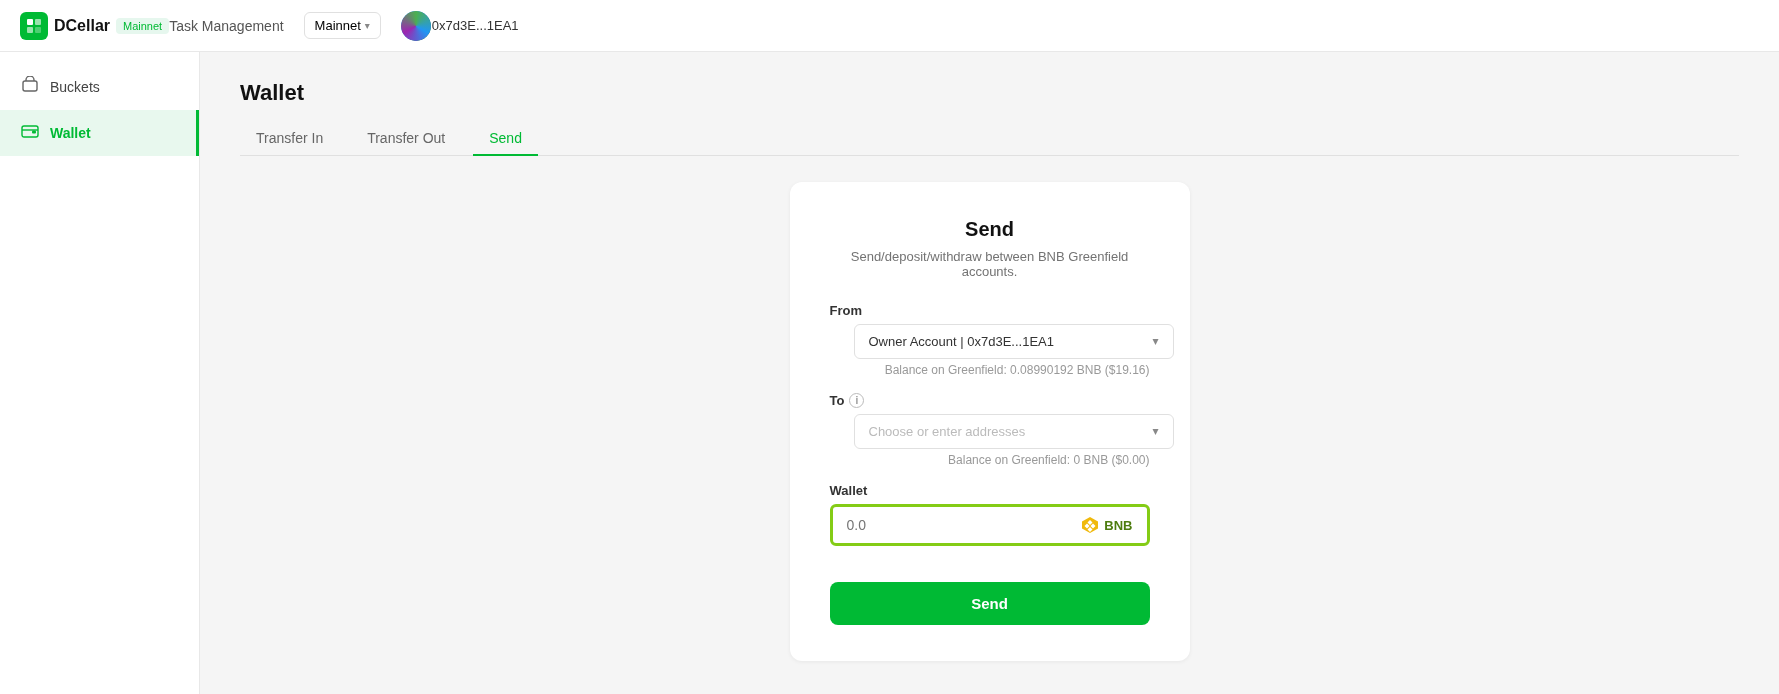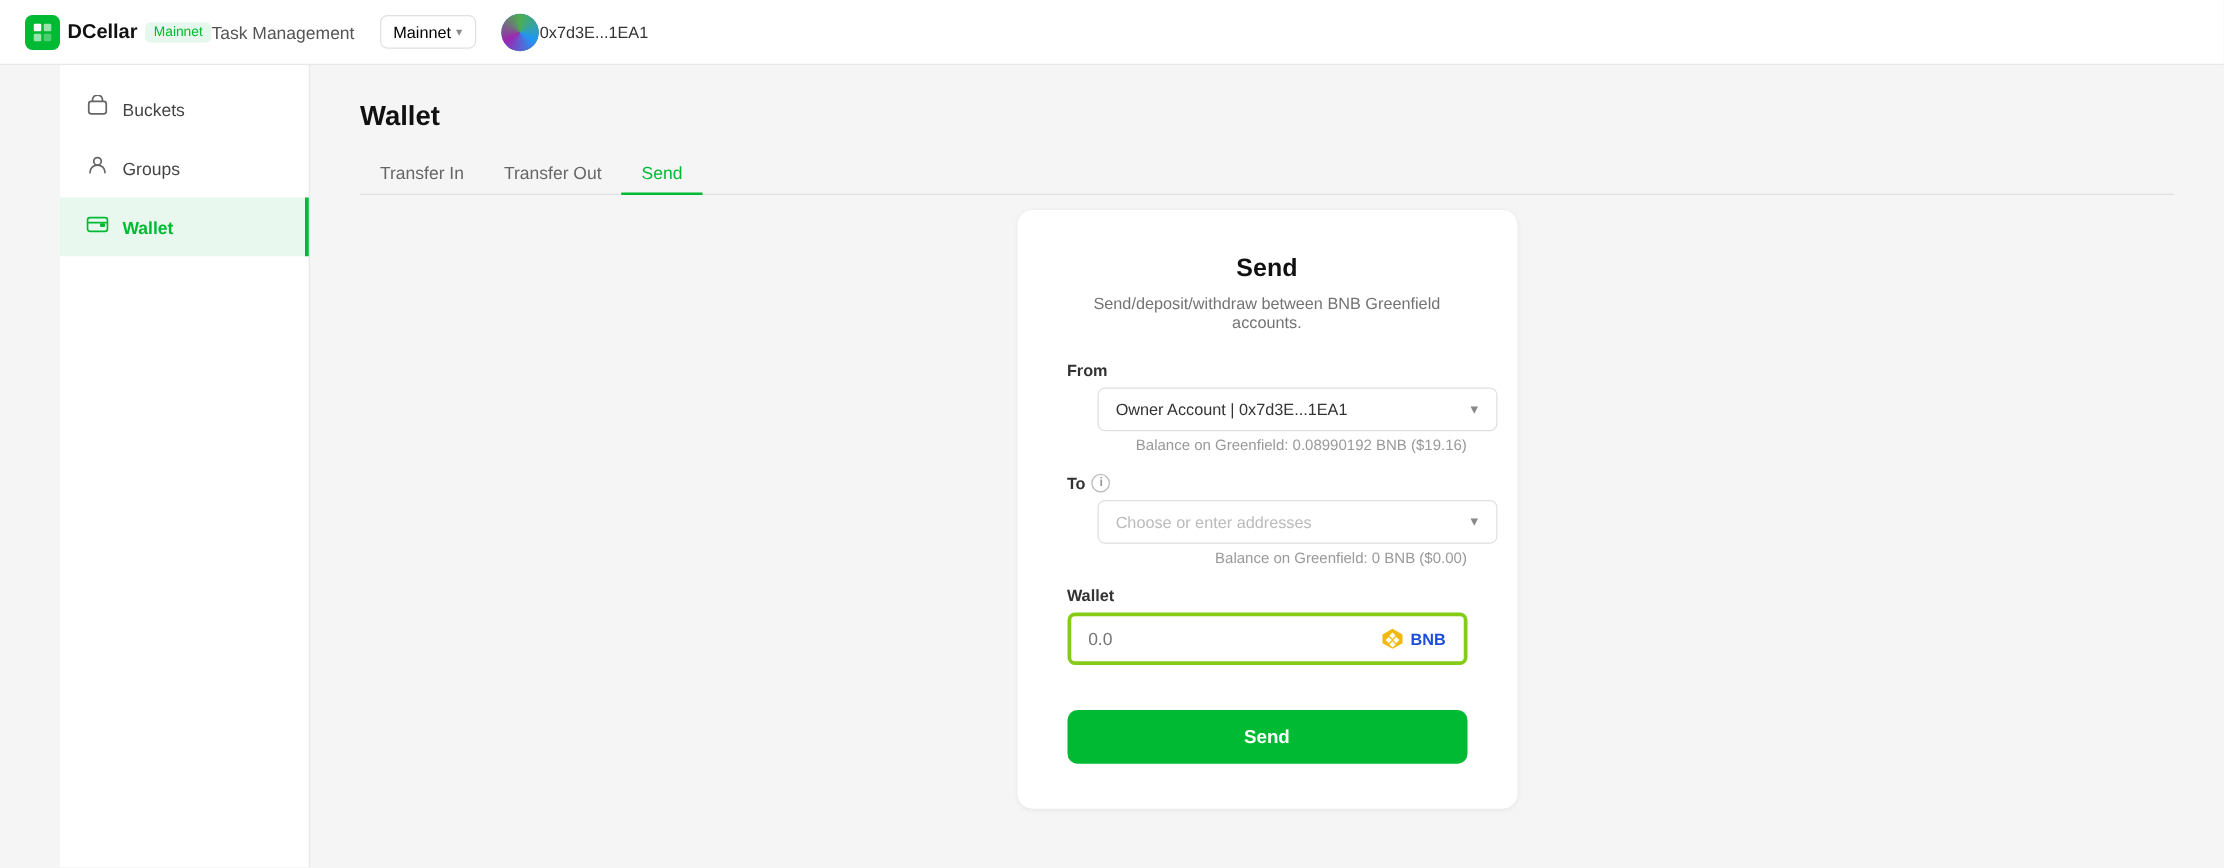--- a/index.html
+++ b/index.html
@@ -109,21 +109,20 @@
       overflow: hidden;
     }
 
     
     .sidebar {
       width: 200px;
       background: #fff;
       border-right: 1px solid #e8e8e8;
       padding: 12px 0;
       flex-shrink: 0;
-      margin-left: 48px;
     }
     .sidebar-item {
       display: flex;
       align-items: center;
       gap: 10px;
       padding: 12px 20px;
       font-size: 14px;
       color: #444;
       cursor: pointer;
       position: relative;
@@ -159,23 +158,23 @@
     .page-title {
       font-size: 22px;
       font-weight: 700;
       color: #111;
       margin-bottom: 16px;
     }
 
     
     .tabs {
       display: flex;
-      gap: 0;
+      gap: 12px;
       border-bottom: 1px solid #e0e0e0;
-      margin-bottom: 12px;
+      margin-bottom: 26px;
     }
     .tab {
       padding: 8px 16px;
       font-size: 14px;
       color: #666;
       cursor: pointer;
       border-bottom: 2px solid transparent;
       margin-bottom: -1px;
     }
     .tab.active {
@@ -277,21 +276,21 @@
       width: 80%;
       background: transparent;
     }
 
     .bnb-label {
       display: flex;
       align-items: center;
       gap: 5px;
       font-size: 13px;
       font-weight: 600;
-      color: #1d4ed8;
+      color: #4d7c0f;
     }
 
     .send-button {
       width: 100%;
       padding: 13px;
       background: #00ba34;
       color: #fff;
       border: none;
       border-radius: 8px;
       font-size: 15px;
@@ -343,29 +342,20 @@
   <div class="sidebar">
     <div class="sidebar-item">
       <span class="sidebar-icon">
         <svg width="18" height="18" viewBox="0 0 18 18" fill="none" xmlns="http://www.w3.org/2000/svg">
           <rect x="2" y="5" width="14" height="10" rx="2" stroke="#666" stroke-width="1.4" fill="none"></rect>
           <path d="M5 5V4a4 4 0 018 0v1" stroke="#666" stroke-width="1.4" fill="none"></path>
         </svg>
       </span>
       <span>Buckets</span>
     </div>
-    <div class="sidebar-item">
-      <span class="sidebar-icon">
-        <svg width="18" height="18" viewBox="0 0 18 18" fill="none">
-          <circle cx="9" cy="6" r="3" stroke="#666" stroke-width="1.4" fill="none"></circle>
-          <path d="M3 15c0-3.314 2.686-6 6-6s6 2.686 6 6" stroke="#666" stroke-width="1.4" fill="none" stroke-linecap="round"></path>
-        </svg>
-      </span>
-      <span>Groups</span>
-    </div>
     <div class="sidebar-item active">
       <span class="sidebar-icon">
         <svg width="18" height="18" viewBox="0 0 18 18" fill="none">
           <rect x="1" y="4" width="16" height="11" rx="2" stroke="#00ba34" stroke-width="1.4" fill="none"></rect>
           <rect x="11" y="8.5" width="4" height="3" rx="1" fill="#00ba34"></rect>
           <path d="M1 8h16" stroke="#00ba34" stroke-width="1.4"></path>
         </svg>
       </span>
       <span>Wallet</span>
     </div>

